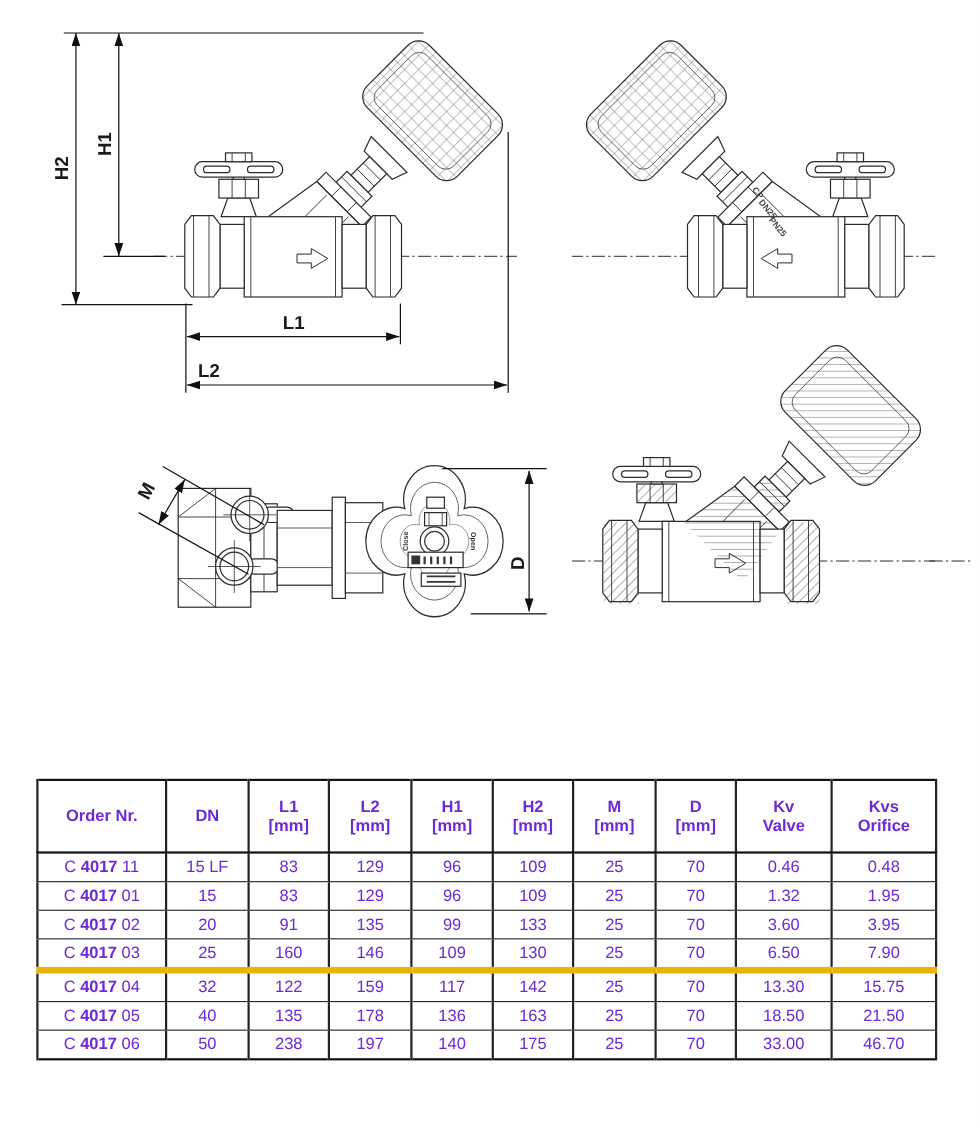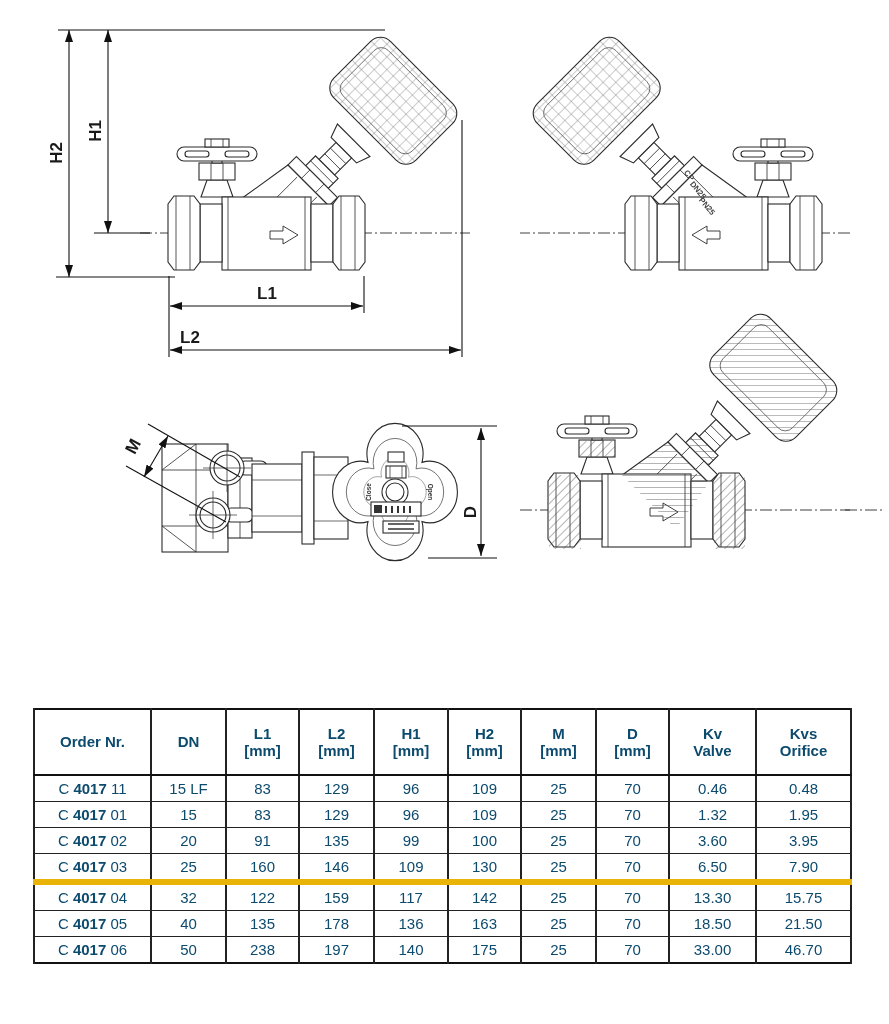--- a/index.html
+++ b/index.html
@@ -15,21 +15,21 @@
   .dimlabel{font-size:17px;font-weight:bold;fill:#1a1a1a;}
   .tinylabel{font-size:6.5px;font-weight:bold;fill:#333;}
   .marklabel{font-size:8px;font-weight:bold;fill:#444;}
 
   #spec-table{
     position:absolute;left:33px;top:708px;
     border-collapse:collapse;
     table-layout:fixed;
     width:819px;
     border:2px solid #111;
-    color:#0c4a6e;
+    color:#6d28d9;
   }
   #spec-table th, #spec-table td{
     border:1px solid #222;
     border-left-width:2px;border-right-width:2px;
     text-align:center;vertical-align:middle;
     padding:0;
     font-size:15px;
     line-height:1.15;
   }
   #spec-table thead th{
@@ -267,21 +267,21 @@
           <td>70</td>
           <td>1.32</td>
           <td>1.95</td>
         </tr>
         <tr>
           <td>C <b>4017</b> 02</td>
           <td>20</td>
           <td>91</td>
           <td>135</td>
           <td>99</td>
-          <td>100</td>
+          <td>133</td>
           <td>25</td>
           <td>70</td>
           <td>3.60</td>
           <td>3.95</td>
         </tr>
         <tr>
           <td>C <b>4017</b> 03</td>
           <td>25</td>
           <td>160</td>
           <td>146</td>

